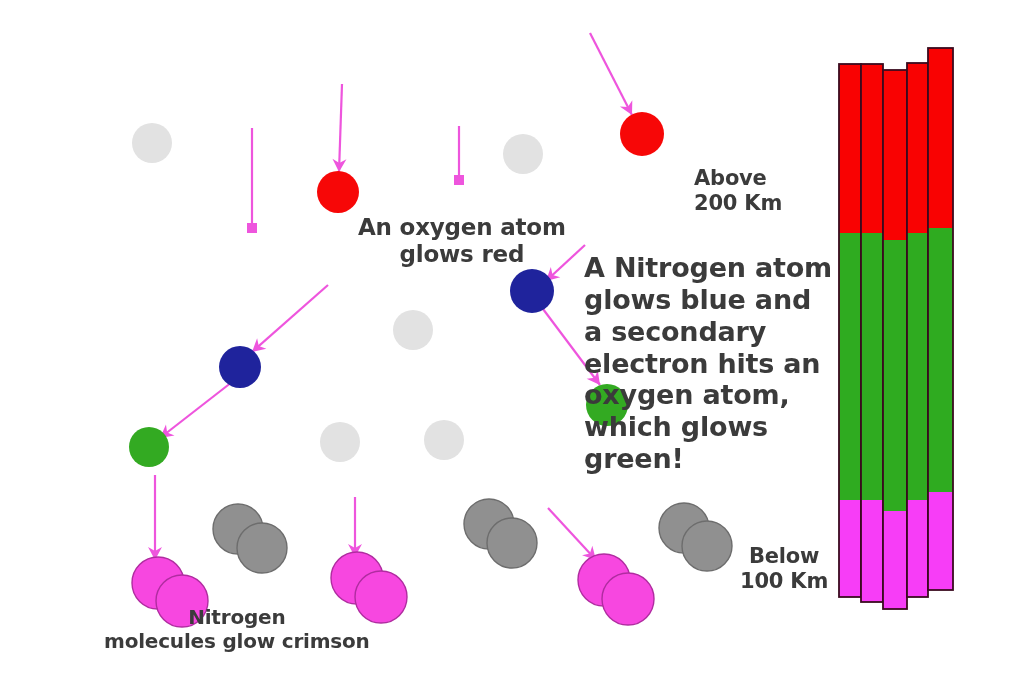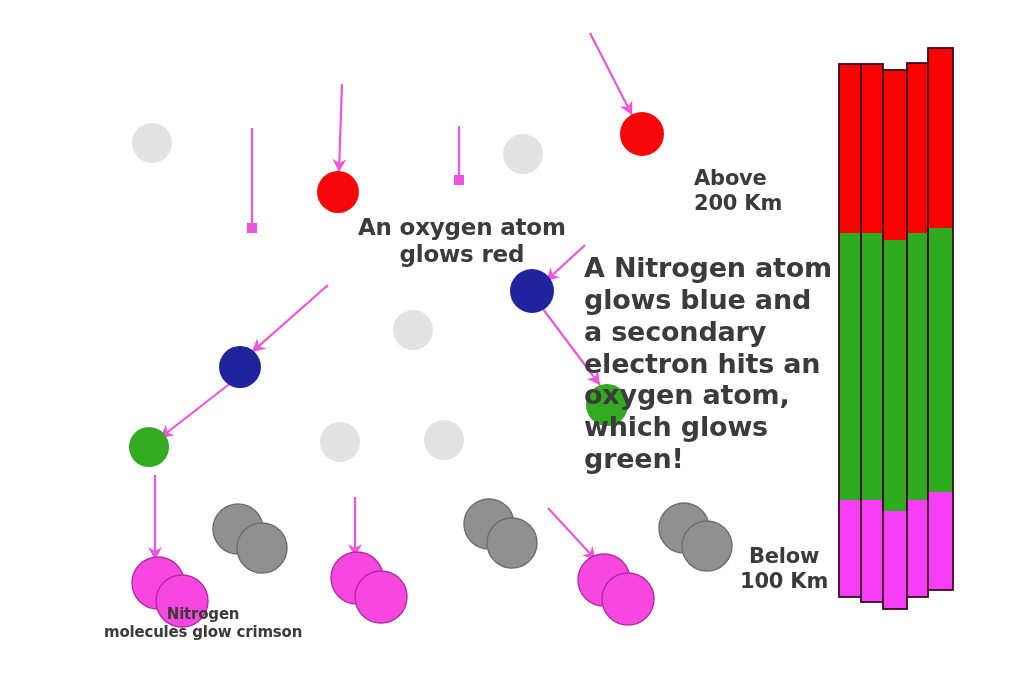--- a/index.html
+++ b/index.html
@@ -61,21 +61,21 @@
   .cap-below {
     left: 740px;
     top: 508px;
     font-size: 21px;
     text-align: center;
     margin-top: 36px;
   }
   .cap-crimson {
     left: 104px;
     top: 606px;
-    font-size: 15px;
+    font-size: 20px;
     text-align: center;
   }
 </style>
 </head>
 <body>
 
 <div id="stage">
 
   <svg id="svg-layer" viewBox="0 0 1024 680">
     <g id="tracks-group">

